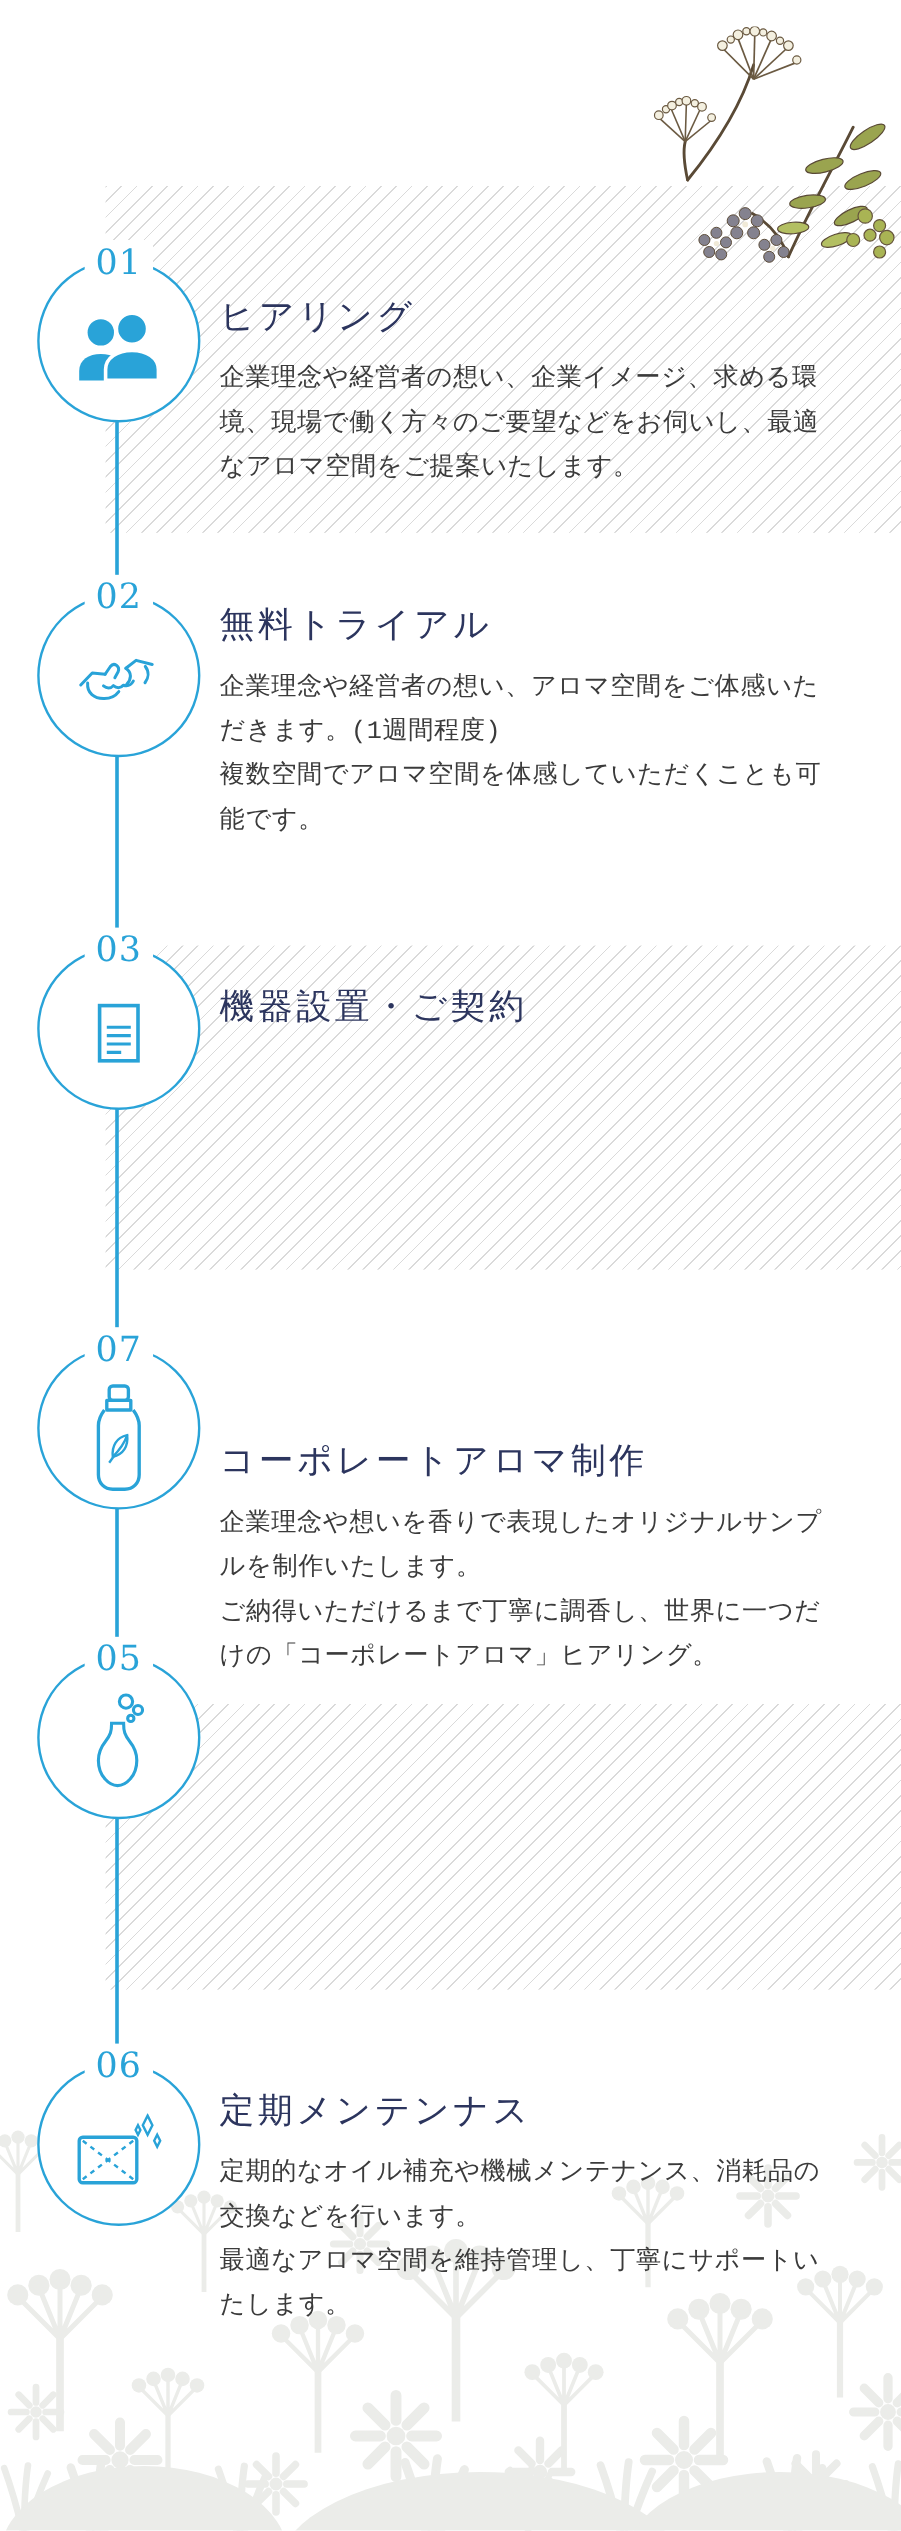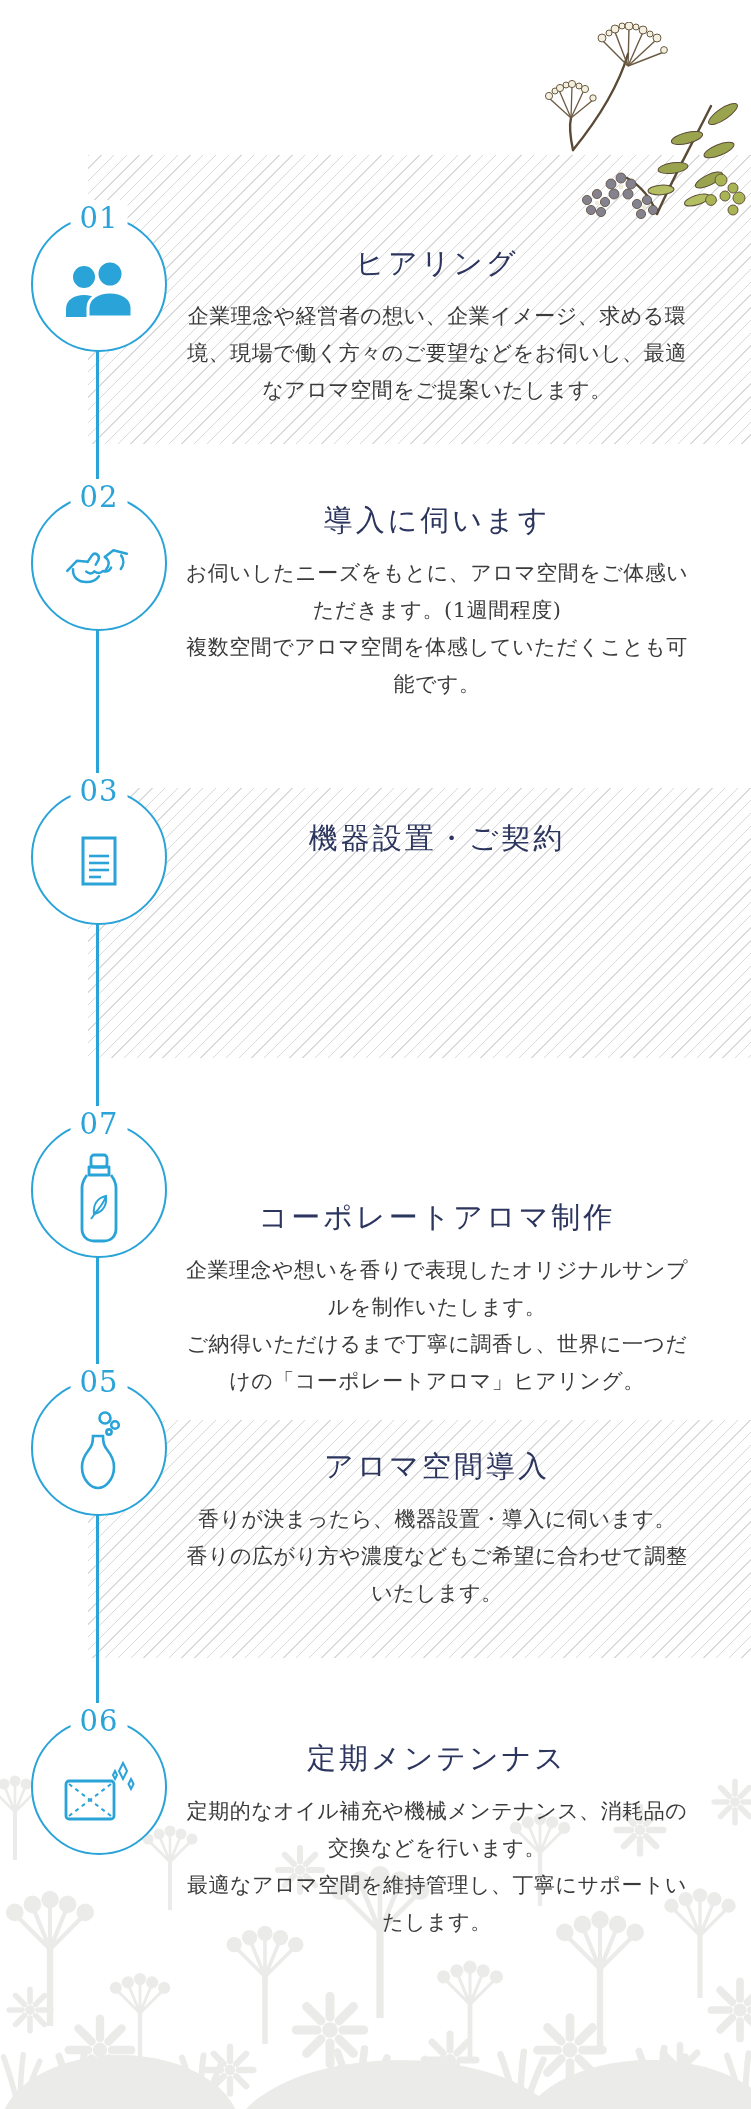--- a/index.html
+++ b/index.html
@@ -18,24 +18,24 @@
   .meadow{position:absolute;left:0;top:1630px;z-index:0;}
   
   .circle{position:absolute;left:31px;width:132px;height:132px;border:2px solid #29a3d8;border-radius:50%;
           background:#fff;z-index:3;display:flex;align-items:center;justify-content:center;color:#29a3d8;}
   .c1{top:216px}.c2{top:495px}.c3{top:789px}.c4{top:1122px}.c5{top:1380px}.c6{top:1719px}
   .num{position:absolute;top:-18px;left:50%;transform:translateX(-50%);background:#fff;padding:0 9px;
        font-size:29px;line-height:36px;color:#29a3d8;letter-spacing:1px;}
   .circle svg{margin-top:12px;}
   .c4 svg{margin-top:16px;}
   
-  .text{position:absolute;left:183px;width:508px;z-index:2;text-align:center;}
+  .text{position:absolute;left:183px;width:508px;z-index:2;}
   .t1{top:243px}.t2{top:500px}.t3{top:818px}.t4{top:1197px}.t5{top:1446px}.t6{top:1738px}
   .title{margin:0 0 15px;font-size:29px;line-height:40px;font-weight:500;color:#2c355e;letter-spacing:3px;}
-  .body{margin:0;font-size:21px;line-height:37px;color:#3b3b3b;letter-spacing:0.5px;white-space:pre-line;}
+  .body{margin:0;font-size:21px;line-height:37px;color:#3b3b3b;letter-spacing:0.5px;white-space:pre-line;font-family:Liberation Mono, monospace;}
 </style>
 </head>
 <body>
 
 <div class="canvas">
 
   <div class="hatch hatch-1"></div>
   <div class="hatch hatch-3"></div>
   <div class="hatch hatch-5"></div>
 
@@ -215,22 +215,22 @@
         <path d="M71 24 L59 17 L49 21"></path>
         <path d="M31 21 l6 -5 c4 -3 8 2 5 6 l-4 4"></path>
         <path d="M49 21 c4 5 2 10 -3 13"></path>
         <path d="M15 24 c-3 8 2 14 9 16 c6 2 10 1 14 -2"></path>
         <path d="M27 30 c2 3 5 4 8 2 c2 3 5 4 8 2 c3 2 6 2 9 -1"></path>
         <path d="M65 24 c2 5 0 10 -4 13"></path>
       </g>
     </svg>
   </div>
   <div class="text t2">
-    <h3 class="title">導入に伺います</h3>
-    <p class="body">お伺いしたニーズをもとに、アロマ空間をご体感いただきます。(1週間程度)
+    <h3 class="title">無料トライアル</h3>
+    <p class="body">企業理念や経営者の想い、アロマ空間をご体感いただきます。(1週間程度)
 複数空間でアロマ空間を体感していただくことも可能です。</p>
   </div>
 
   <div class="circle c3">
     <span class="num">03</span>
     <svg width="66" height="66" viewBox="0 0 66 66">
       <g fill="none" stroke="currentColor">
         <rect x="17" y="8" width="32" height="46" stroke-width="3"></rect>
         <g stroke-width="2.6">
           <path d="M23 26 H43"></path>
@@ -269,25 +269,20 @@
   <div class="circle c5">
     <span class="num">05</span>
     <svg width="64" height="92" viewBox="0 0 64 92">
       <g fill="none" stroke="currentColor" stroke-width="2.6" stroke-linecap="round">
         <circle cx="38" cy="10" r="5.5"></circle>
         <circle cx="48" cy="17" r="3.8"></circle>
         <circle cx="42" cy="24" r="2.6"></circle>
         <path d="M26 28 h10 c0 7 1 10 5 15 c4 5 6 10 6 16 c0 13 -9 21 -16 21 s-16 -8 -16 -21 c0 -6 2 -11 6 -16 c4 -5 5 -8 5 -15 z"></path>
       </g>
     </svg>
-  </div>
-  <div class="text t5">
-    <h3 class="title">アロマ空間導入</h3>
-    <p class="body">香りが決まったら、機器設置・導入に伺います。
-香りの広がり方や濃度などもご希望に合わせて調整いたします。</p>
   </div>
 
   <div class="circle c6">
     <span class="num">06</span>
     <svg width="76" height="64" viewBox="0 0 76 64">
       <g fill="none" stroke="currentColor">
         <rect x="5" y="20" width="48" height="38" rx="3" stroke-width="2.8"></rect>
         <g stroke-width="2" stroke-dasharray="4 4">
           <path d="M8 23 L29 39"></path>
             <path d="M50 23 L29 39"></path>

